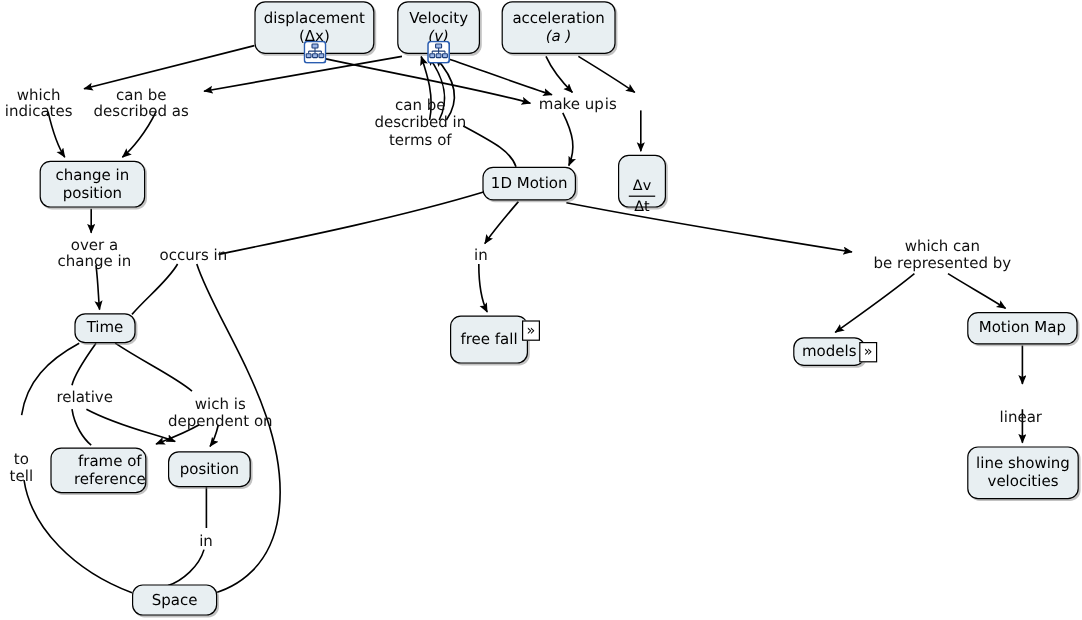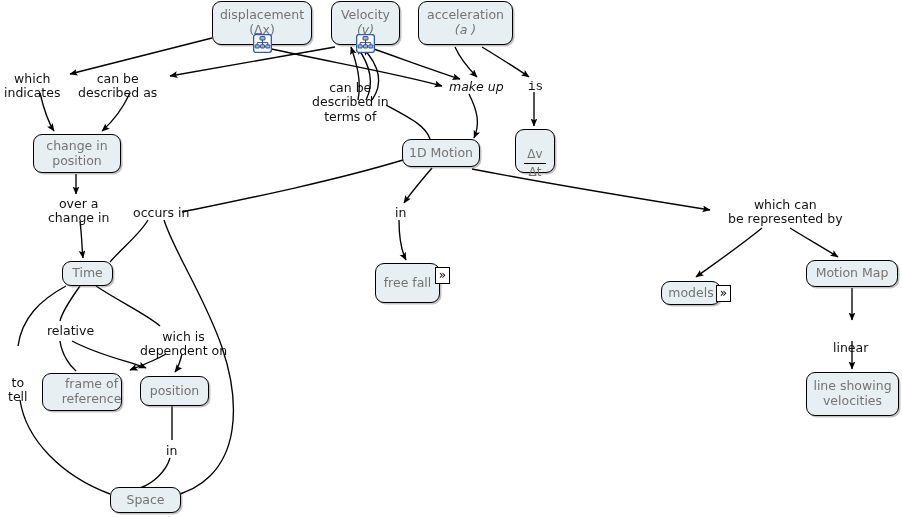--- a/index.html
+++ b/index.html
@@ -26,21 +26,21 @@
     box-sizing: border-box;
     background: #e8eff2;
     border: 1.3px solid #000000;
     border-radius: 9px;
     display: flex;
     flex-direction: column;
     align-items: center;
     justify-content: center;
     text-align: center;
     font-size: 12.5px;
-    color: #737373;
+    color: #000000;
     line-height: 1.18;
     box-shadow: 1.5px 1.5px 0 rgba(120,120,120,0.45);
     padding: 2px 6px;
     z-index: 5;
   }
   .node .ln { display: block; white-space: nowrap; }
   .node .ital { font-style: italic; }
   .linklabel {
     position: absolute;
     font-size: 12.5px;
@@ -264,25 +264,25 @@
     <span class="ln">can be</span>
     <span class="ln">described as</span>
   </div>
 
   <div class="linklabel" id="l-described-in-terms-of" style="left: 312px; top: 81px;">
     <span class="ln">can be</span>
     <span class="ln">described in</span>
     <span class="ln">terms of</span>
   </div>
 
-  <div class="linklabel" id="l-make-up" style="left: 449px; top: 80px; font-style: italic;">
+  <div class="linklabel" id="l-make-up" style="left: 449px; top: 80px;">
     <span class="ln">make up</span>
   </div>
 
-  <div class="linklabel" id="l-is" style="left: 528px; top: 80px; font-family: Liberation Mono, monospace;">
+  <div class="linklabel" id="l-is" style="left: 504px; top: 80px;">
     <span class="ln">is</span>
   </div>
 
   <div class="linklabel" id="l-over-a-change-in" style="left: 48px; top: 197px;">
     <span class="ln">over a</span>
     <span class="ln">change in</span>
   </div>
 
   <div class="linklabel" id="l-occurs-in" style="left: 133px; top: 206px;">
     <span class="ln">occurs in</span>

